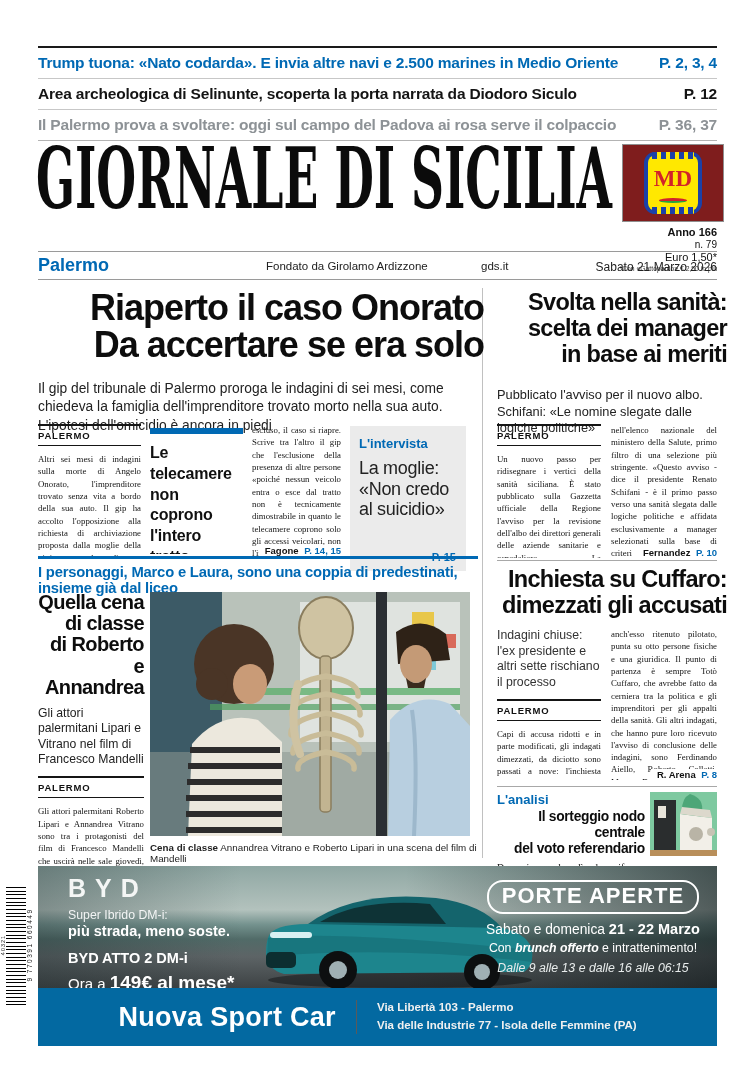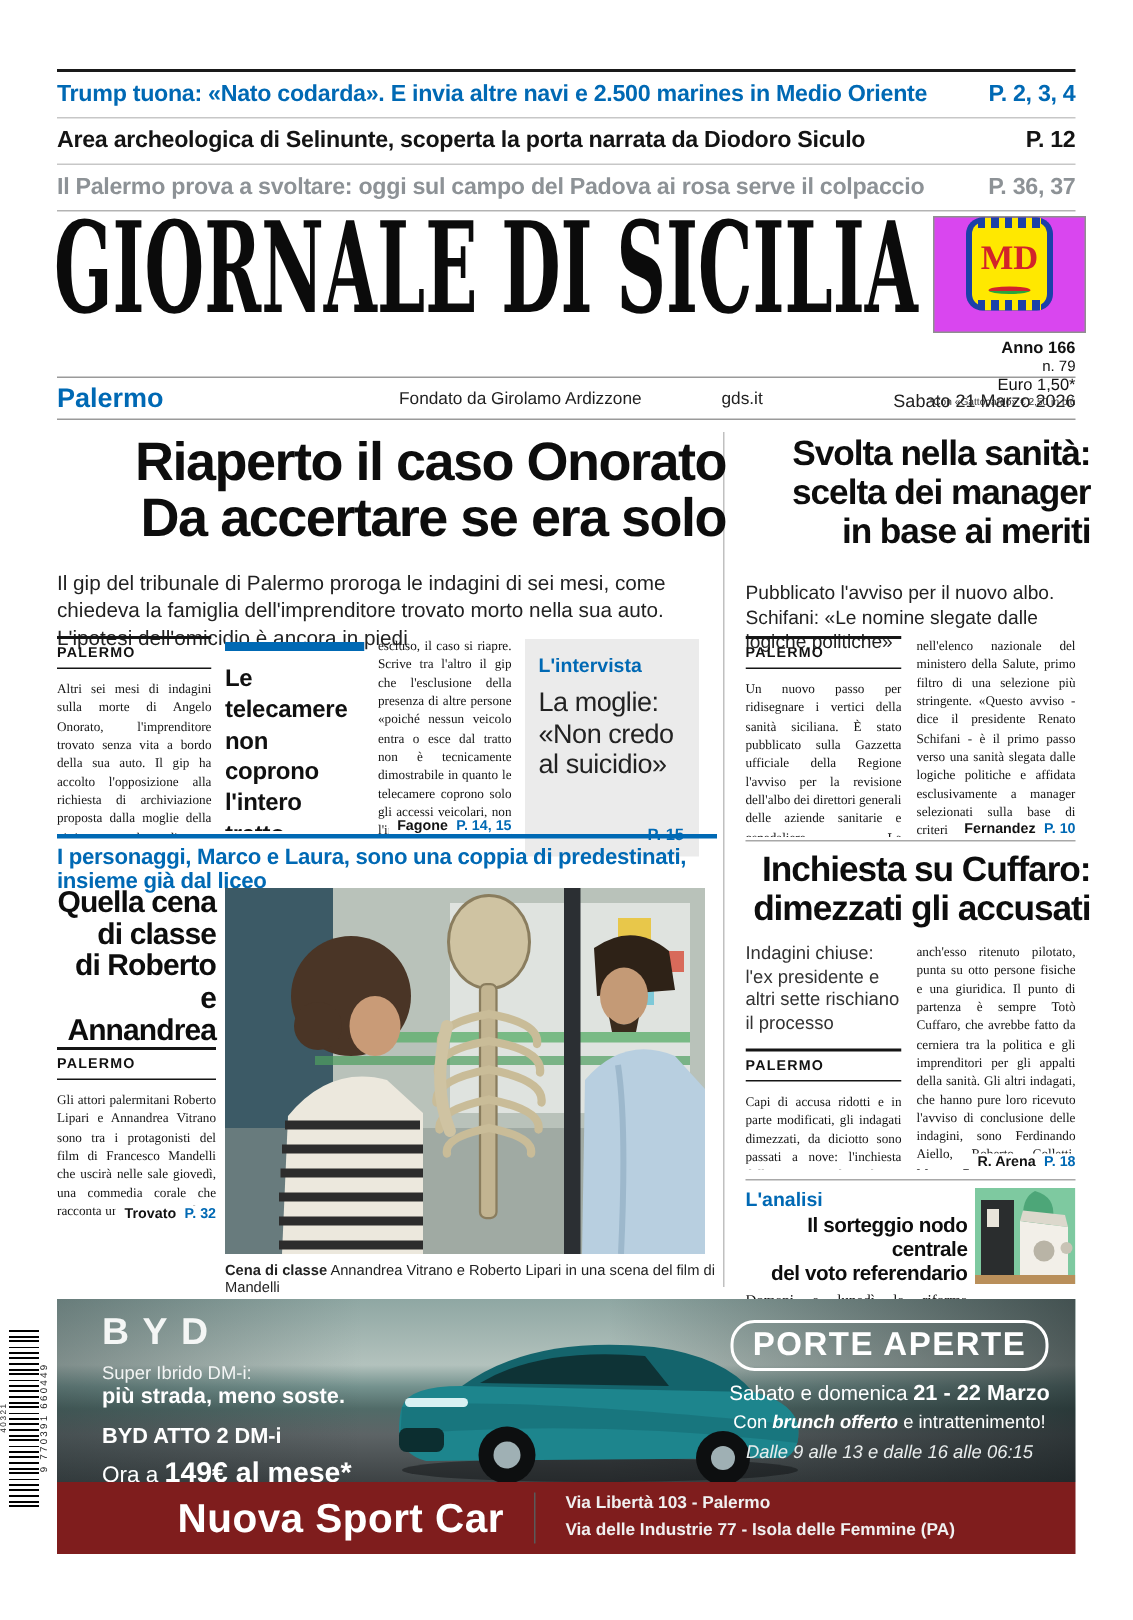--- a/index.html
+++ b/index.html
@@ -9,22 +9,22 @@
   
   .topstrip{position:absolute;left:38px;top:46px;width:679px;border-top:2px solid #1a1a1a;}
   .strip-row{display:flex;justify-content:space-between;align-items:center;height:30px;
              border-bottom:1px solid #c7c7c7;font-weight:bold;font-size:15.5px;letter-spacing:-0.2px;}
   .strip-row:last-child{border-bottom:1px solid #b3b3b3;}
   .c-blue{color:#0069b4;} .c-black{color:#141414;} .c-gray{color:#8d9296;}
   .strip-pages{font-weight:bold;white-space:nowrap;padding-left:10px;}
 
   
   .masthead-svg{position:absolute;left:36px;top:140px;}
-  .md-box{position:absolute;left:622px;top:144px;width:100px;height:76px;background:#d946ef;
-          border:1px solid #8f8f8f;display:flex;align-items:flex-start;justify-content:center;}
+  .md-box{position:absolute;left:622px;top:144px;width:100px;height:76px;background:#7f1d1d;
+          border:1px solid #8f8f8f;display:flex;align-items:center;justify-content:center;}
   .md-logo{position:relative;width:58px;height:62px;background:#1b41a8;border-radius:11px;overflow:hidden;}
   .md-inner{position:absolute;left:4px;right:4px;top:3px;bottom:3px;background:#ffe800;border-radius:8px;}
   .md-teeth-top,.md-teeth-bot{position:absolute;left:8px;right:8px;height:7px;
       background:repeating-linear-gradient(90deg,#1b41a8 0 5px,#ffe800 5px 9px);}
   .md-teeth-top{top:0;} .md-teeth-bot{bottom:0;}
   .md-text{position:absolute;left:0;right:0;top:14px;text-align:center;color:#d2232a;
            font-family:"Liberation Serif",serif;font-weight:bold;font-size:23px;}
   .md-swoosh{position:absolute;left:50%;bottom:11px;width:28px;height:5px;margin-left:-14px;border-radius:50%;
              background:linear-gradient(180deg,#d2232a 55%,#2aa43c 55%);}
   .anno{position:absolute;right:38px;top:226px;text-align:right;line-height:1.2;}
@@ -104,21 +104,21 @@
   .byd-price b{font-size:19px;}
   .ad-car{position:absolute;left:212px;top:6px;z-index:2;}
   .porte-block{position:absolute;right:14px;top:14px;width:220px;text-align:center;color:#fff;z-index:3;}
   .porte-badge{display:inline-block;border:2.5px solid #fff;border-radius:16px;padding:1px 13px 3px;
                font-weight:bold;font-size:22px;letter-spacing:1px;}
   .porte-dates{margin-top:7px;font-size:13.8px;}
   .porte-dates b{font-size:14.5px;}
   .porte-brunch{margin-top:4px;font-size:12.3px;}
   .porte-brunch b{font-style:italic;}
   .porte-hours{margin-top:6px;font-size:12.3px;font-style:italic;color:#e8ecec;}
-  .ad-black{height:48px;background:#7f1d1d;display:flex;align-items:center;justify-content:center;gap:20px;color:#fff;}
+  .ad-black{height:58px;background:#0369a1;display:flex;align-items:center;justify-content:center;gap:20px;color:#fff;}
   .dealer-name{font-size:27px;font-weight:bold;letter-spacing:0.3px;}
   .ad-divider{width:1px;height:34px;background:#5a5a5a;}
   .addr{font-size:11.5px;font-weight:bold;line-height:1.55;text-align:left;color:#f0f0f0;}
 
   
   .barcode-wrap{position:absolute;left:-49px;top:928px;width:132px;height:34px;
                 transform:rotate(-90deg);display:flex;flex-direction:column;align-items:center;}
   .bc-top{font-size:5.5px;letter-spacing:1px;color:#222;}
   .bars{width:120px;height:20px;
      background:repeating-linear-gradient(90deg,#000 0 1.5px,#fff 1.5px 3px,#000 3px 4.5px,#fff 4.5px 7px,#000 7px 8px,#fff 8px 11px);}
@@ -200,20 +200,21 @@
     <div class="int-page">P. 15</div>
   </div>
 
   <div class="film-strip">I personaggi, Marco e Laura, sono una coppia di predestinati, insieme già dal liceo</div>
 
   <div class="film-col">
     <div class="hl film-hl">Quella cena
 di classe
 di Roberto
 e Annandrea</div>
+    <div class="film-sub">Gli attori palermitani Lipari e Vitrano nel film di Francesco Mandelli</div>
     <div class="kicker">PALERMO</div>
     <div class="film-body">
       <div class="serif">Gli attori palermitani Roberto Lipari e Annandrea Vitrano sono tra i protagonisti del film di Francesco Mandelli che uscirà nelle sale giovedì, una commedia corale che racconta una rimpatriata di ex compagni di scuola in una situazione particolare. Nel film, dal titolo «Cena di classe», Lipari e Vitrano sono Marco e Laura, una coppia di predestinati, insieme già dal liceo.</div>
       <div class="byline">
         <span class="by-name">Trovato</span>
         <span class="by-page">P. 32</span>
       </div>
     </div>
   </div>
 
@@ -280,21 +281,21 @@
 dimezzati gli accusati</div>
   <div class="colbox" style="left:497px;top:628px;width:104px;height:152px;">
     <div class="r-standfirst">Indagini chiuse: l'ex presidente e altri sette rischiano il processo</div>
     <div class="kicker">PALERMO</div>
     <div class="serif">Capi di accusa ridotti e in parte modificati, gli indagati dimezzati, da diciotto sono passati a nove: l'inchiesta della Procura di Palermo sugli appalti aggiustati nella sanità e su un concorso per la stabilizzazione di alcuni operatori sociosanitari,</div>
   </div>
   <div class="colbox" style="left:611px;top:628px;width:106px;height:152px;">
     <div class="serif">anch'esso ritenuto pilotato, punta su otto persone fisiche e una giuridica. Il punto di partenza è sempre Totò Cuffaro, che avrebbe fatto da cerniera tra la politica e gli imprenditori per gli appalti della sanità. Gli altri indagati, che hanno pure loro ricevuto l'avviso di conclusione delle indagini, sono Ferdinando Aiello, Roberto Colletti, Marco Dammone, Antonio Iacono, Mauro Marchese, Sergio Mazzola e Vito Raso.</div>
     <div class="byline">
       <span class="by-name">R. Arena</span>
-      <span class="by-page">P. 18</span>
+      <span class="by-page">P. 8</span>
     </div>
   </div>
 
   <div class="rule-r" style="top:786px;"></div>
 
   <div class="analisi">
     <div class="an-kicker">L'analisi</div>
     <div class="hl an-hl">Il sorteggio nodo centrale
 del voto referendario</div>
     <div class="an-body">

